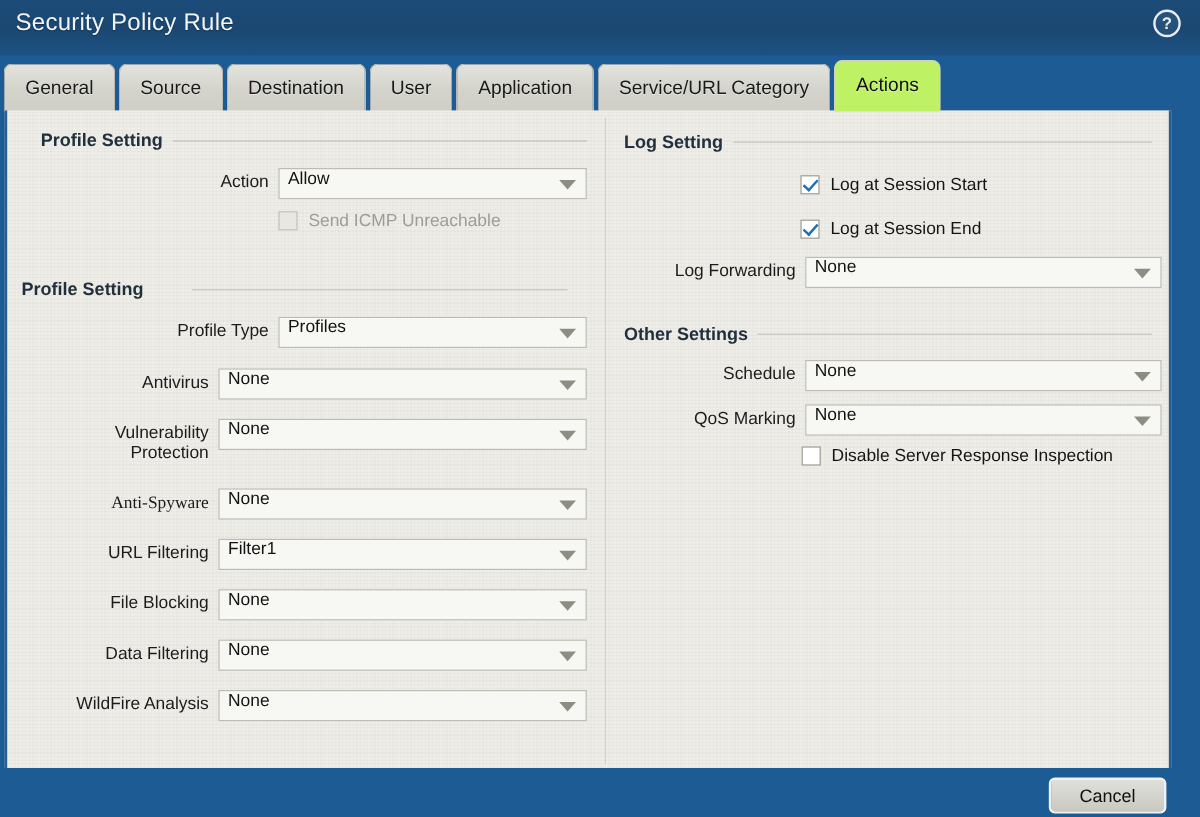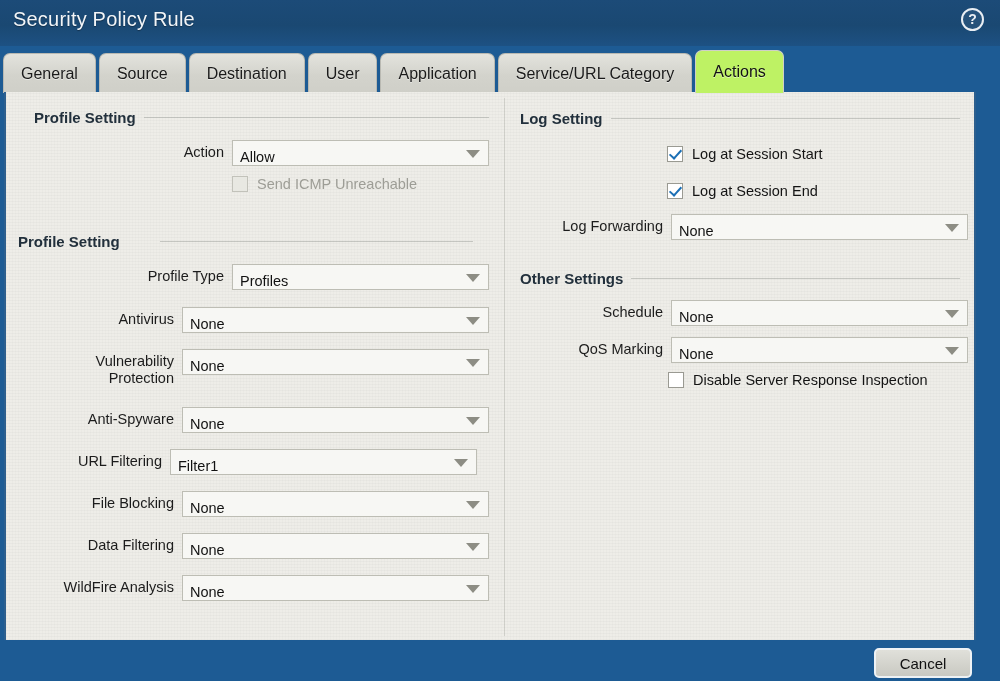--- a/index.html
+++ b/index.html
@@ -143,21 +143,21 @@
     line-height: 17px;
     white-space: pre-line;
   }
 
   .combo {
     position: relative;
     height: 26px;
     background: #f7f7f4;
     border: 1px solid #bdbdb4;
     display: flex;
-    align-items: flex-end;
+    align-items: flex-start;
     cursor: pointer;
   }
   .combo .val {
     font-size: 14.5px;
     color: #121212;
     padding-left: 7px;
     white-space: nowrap;
     overflow: hidden;
   }
   .combo .arrow {
@@ -302,28 +302,28 @@
       <div class="row" style="left:28px; top:257px; width:455px;">
         <span class="lbl" style="width:140px;">Vulnerability
 Protection</span>
         <span class="combo" style="margin-left:8px; width:307px;">
           <span class="val">None</span>
           <span class="arrow"></span>
         </span>
       </div>
 
       <div class="row" style="left:28px; top:315px; width:455px;">
-        <span class="lbl" style="width:140px;">Anti-Spyware</span>
-        <span class="combo" style="margin-left:8px; width:307px;">
-          <span class="val">None</span>
-          <span class="arrow"></span>
-        </span>
-      </div>
-
-      <div class="row" style="left:16px; top:357px; width:455px;">
+        <span class="lbl" style="width:140px;font-family:Liberation Serif, serif;">Anti-Spyware</span>
+        <span class="combo" style="margin-left:8px; width:307px;">
+          <span class="val">None</span>
+          <span class="arrow"></span>
+        </span>
+      </div>
+
+      <div class="row" style="left:28px; top:357px; width:455px;">
         <span class="lbl" style="width:140px;">URL Filtering</span>
         <span class="combo" style="margin-left:8px; width:307px;">
           <span class="val">Filter1</span>
           <span class="arrow"></span>
         </span>
       </div>
 
       <div class="row" style="left:28px; top:399px; width:455px;">
         <span class="lbl" style="width:140px;">File Blocking</span>
         <span class="combo" style="margin-left:8px; width:307px;">

